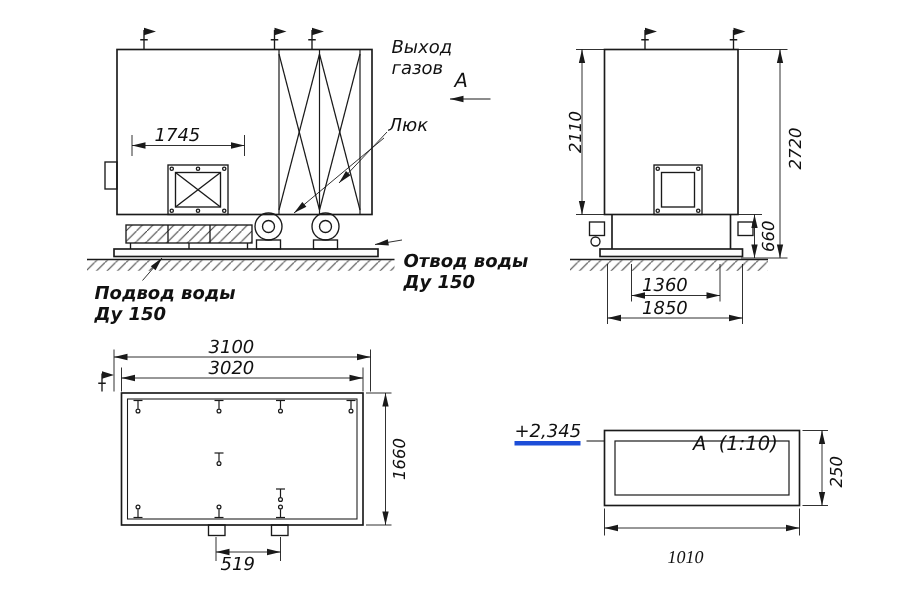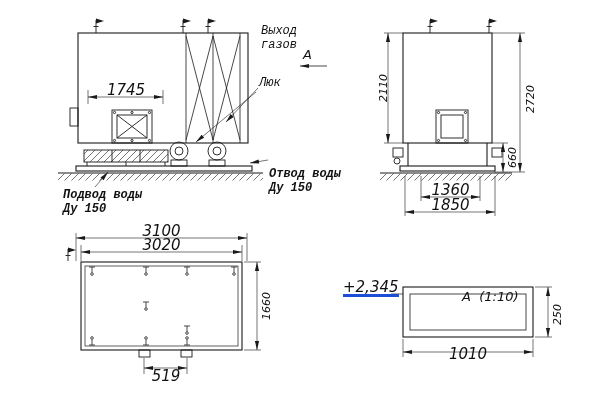--- a/index.html
+++ b/index.html
@@ -1,22 +1,22 @@
 <!DOCTYPE html>
 <html><head>
 <meta charset="utf-8">
 <style>
   html,body{margin:0;padding:0;}
   body{background:#dddddd;}
   .sheet{position:relative;width:600px;height:400px;background:#ffffff;overflow:hidden;
          font-family:"DejaVu Sans",sans-serif;color:#111;}
   .cad{position:absolute;left:0;top:0;}
-  .lbl{position:absolute;font-style:italic;font-size:12px;line-height:14px;white-space:pre-line;font-family:Liberation Mono, monospace;}
+  .lbl{position:absolute;font-style:italic;font-size:12px;line-height:14px;white-space:pre-line;}
   .b{font-weight:bold;}
-  .dim{position:absolute;font-style:italic;font-size:15px;line-height:13px;text-align:center;white-space:nowrap;}
+  .dim{position:absolute;font-style:italic;font-size:12px;line-height:13px;text-align:left;white-space:nowrap;}
   .vdim{position:absolute;font-style:italic;font-size:11px;line-height:13px;transform-origin:0 0;
         transform:rotate(-90deg);white-space:nowrap;}
   .title{position:absolute;font-style:italic;font-size:13px;line-height:15px;white-space:pre;}
   .elev{border-bottom:3px solid #1d4ed8;}
 </style>
 </head>
 <body>
 
 <div class="sheet">
 
@@ -232,15 +232,15 @@
 <div class="dim" style="left:428px;top:199px;width:45px;">1850</div>
 
 <div class="dim" style="left:139px;top:225px;width:45px;">3100</div>
 <div class="dim" style="left:139px;top:239px;width:45px;">3020</div>
 <div class="vdim" style="left:260px;top:320px;">1660</div>
 <div class="dim" style="left:147px;top:370px;width:38px;">519</div>
 
 <div class="title" style="left:462px;top:245px;margin-top:44px;">А  (1:10)</div>
 <div class="dim elev" style="left:343px;top:281px;">+2,345</div>
 <div class="vdim" style="left:551px;top:325px;">250</div>
-<div class="dim" style="left:445px;top:348px;width:46px;">1010</div>
+<div class="dim" style="left:445px;top:365px;width:46px;font-family:Liberation Serif, serif;">1010</div>
 
 </div>
 
 </body></html>

